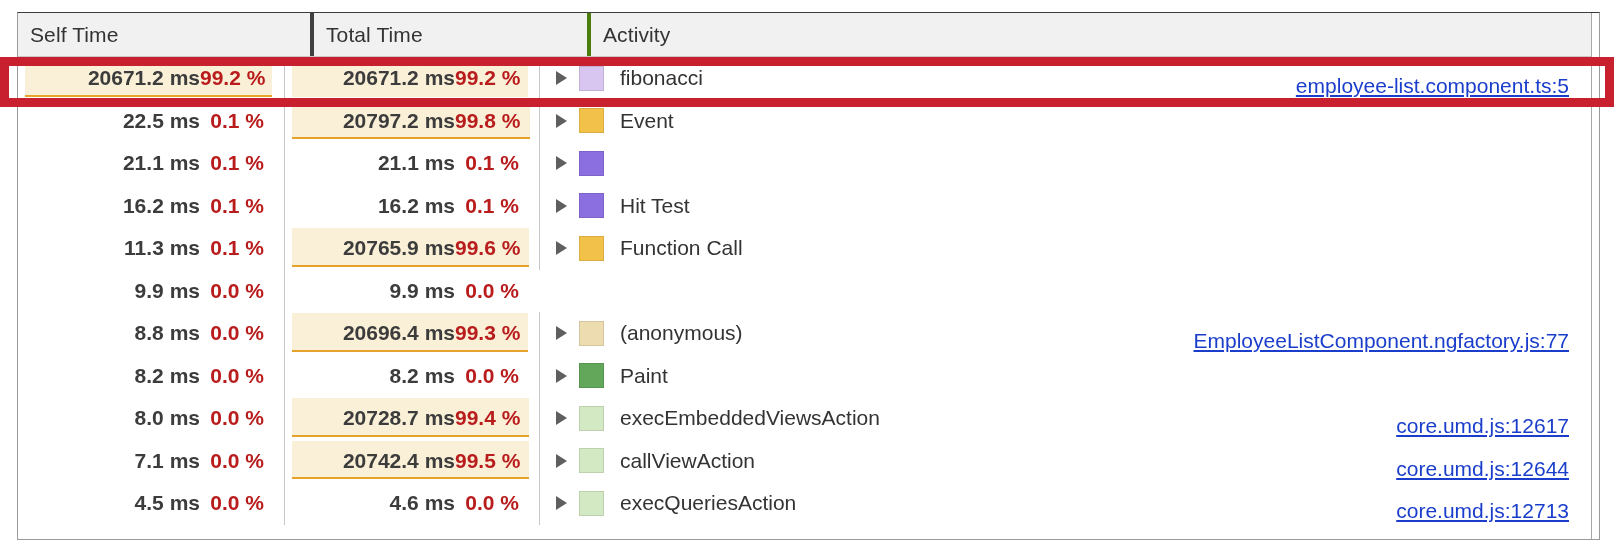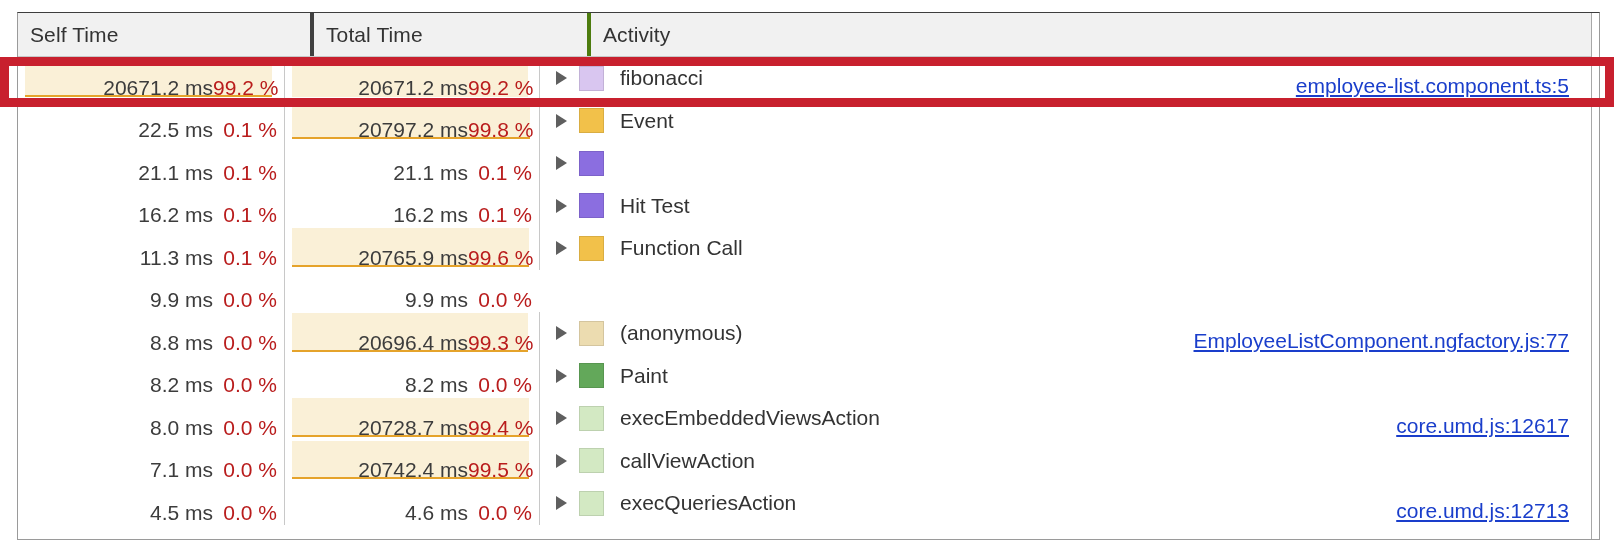--- a/index.html
+++ b/index.html
@@ -74,24 +74,25 @@
   .bar{
     position:absolute;
     left:7px; top:1px; bottom:3px;
     background:#faf0d7;
     border-bottom:2px solid #e5a32b;
     box-sizing:border-box;
   }
 
   .numtext{
     position:absolute;
-    right:7px; top:0; height:42.5px;
-    display:flex;align-items:flex-end;
+    right:20px; top:0; height:42.5px;
+    display:flex;align-items:center;
     font-size:21px;
     white-space:nowrap;
+    font-weight:bold;
   }
   .ms{color:#3c3c3c;}
   .pct{color:#b91c1c; display:inline-block; width:64px; text-align:right;}
 
   
   .actwrap{
     position:absolute;left:0;right:0;top:0;height:42.5px;
     display:flex;align-items:center;
   }
   .tri{
@@ -430,20 +431,21 @@
               </div>
             </div>
           </div>
           <div class="cell c2">
             <div class="actwrap">
               <div class="tri">
                 <span></span>
               </div>
               <div class="swatch" style="background: rgb(211, 233, 195);"></div>
               <div class="actname">callViewAction</div>
+              <a class="link">core.umd.js:12644</a>
             </div>
           </div>
         </div>
         <div class="row">
           <div class="cell c0">
             <div class="numwrap">
               <div class="numtext">
                 <span class="ms">4.5 ms</span>
                 <span class="pct">0.0 %</span>
               </div>

